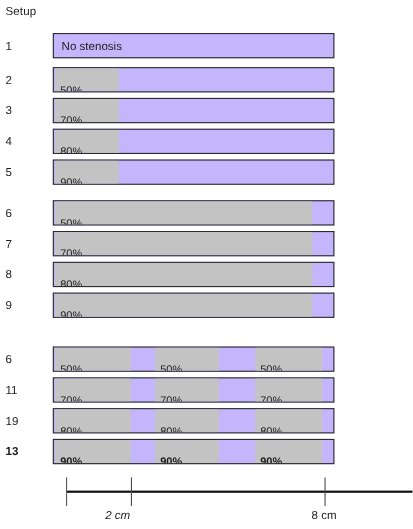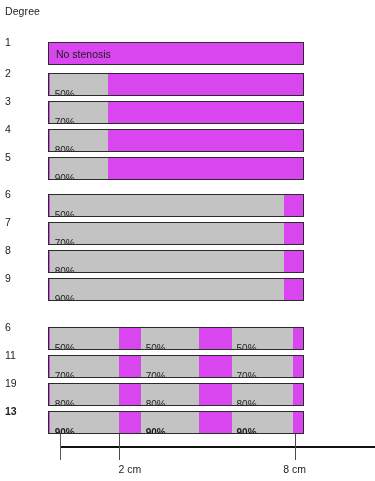--- a/index.html
+++ b/index.html
@@ -43,26 +43,26 @@
     width:26px;
     height:24px;
     line-height:24px;
     text-align:left;
     font-size:10.5px;
     color:#1c1c1c;
   }
   .bar{
     position:absolute;
     left:48px;
-    top:12px;
+    top:0;
     width:256px;
     height:23px;
     box-sizing:border-box;
     border:1.3px solid #2b2b2b;
-    background:#d946ef;
+    background:#c4b5fd;
     overflow:hidden;
   }
   .seg{
     position:absolute;
     top:0;
     bottom:0;
     background:#c3c3c3;
   }
   .seg-label{
     position:absolute;
@@ -120,21 +120,21 @@
     color:#1c1c1c;
     white-space:nowrap;
     transform:translateX(-50%);
   }
 </style>
 </head>
 <body>
 
 <div id="figure">
 
-  <div class="hdr" id="hdr-setup">Degree</div>
+  <div class="hdr" id="hdr-setup">Setup</div>
 
 
   <div id="rows">
       <div class="row" style="top: 30px;">
         <div class="row-label">1</div>
         <div class="bar">
           <div class="plain-label">No stenosis</div>
         </div>
       </div>
       <div class="row" style="top: 61px;">
@@ -237,19 +237,19 @@
           <div class="seg-label" style="left: 182.567px;">90%</div>
         </div>
       </div>
     </div>
 
   <div id="scale">
     <div id="axis-line"></div>
     <div id="ticks">
         <div class="tick" style="left: 60px;"></div>
         <div class="tick tick-major" style="left: 118.667px;"></div>
-        <div class="tick-caption" style="left: 130px;">2 cm</div>
+        <div class="tick-caption" style="left: 107px; font-style: italic;">2 cm</div>
         <div class="tick tick-major" style="left: 294.667px;"></div>
         <div class="tick-caption" style="left: 294.667px;">8 cm</div>
       </div>
   </div>
 
 </div>
 
 </body></html>

